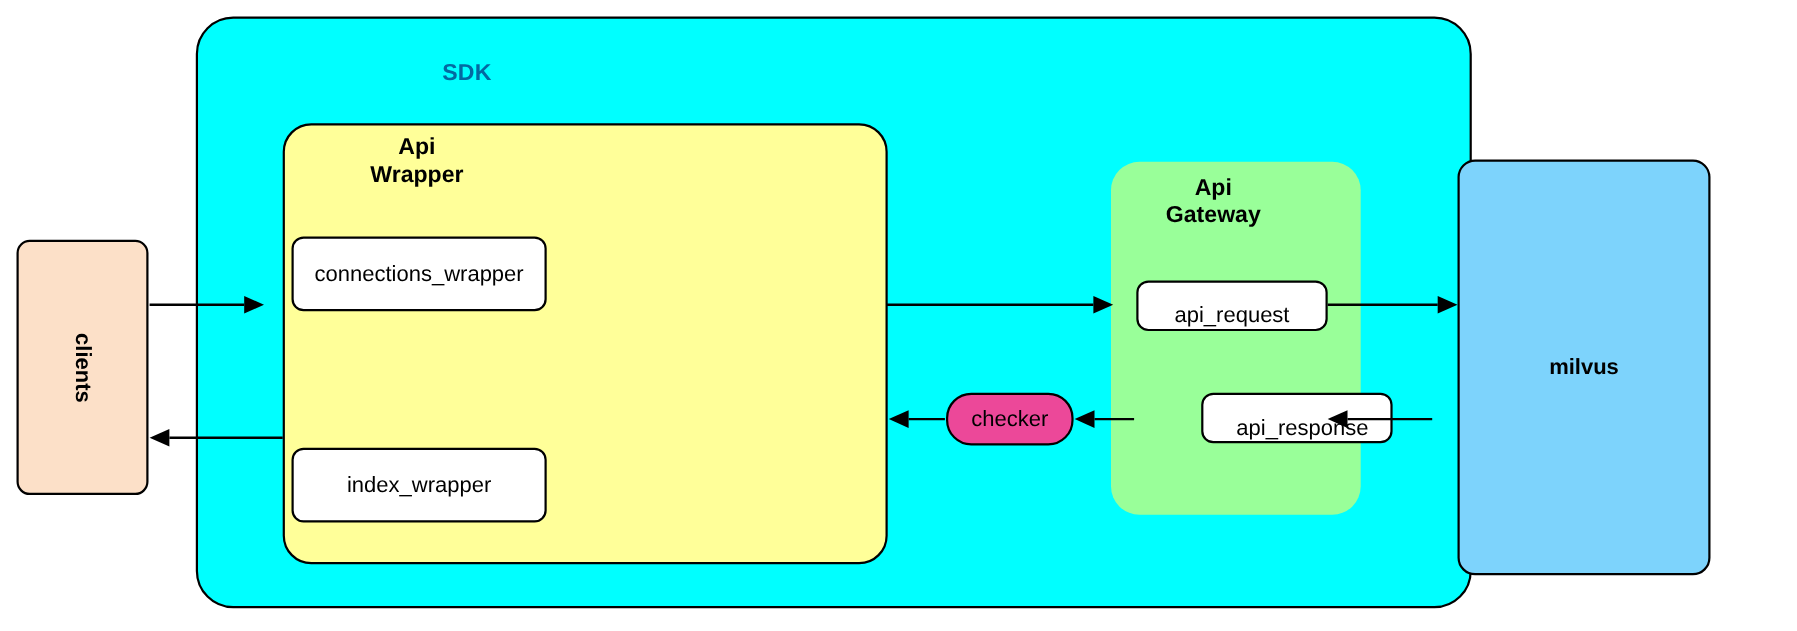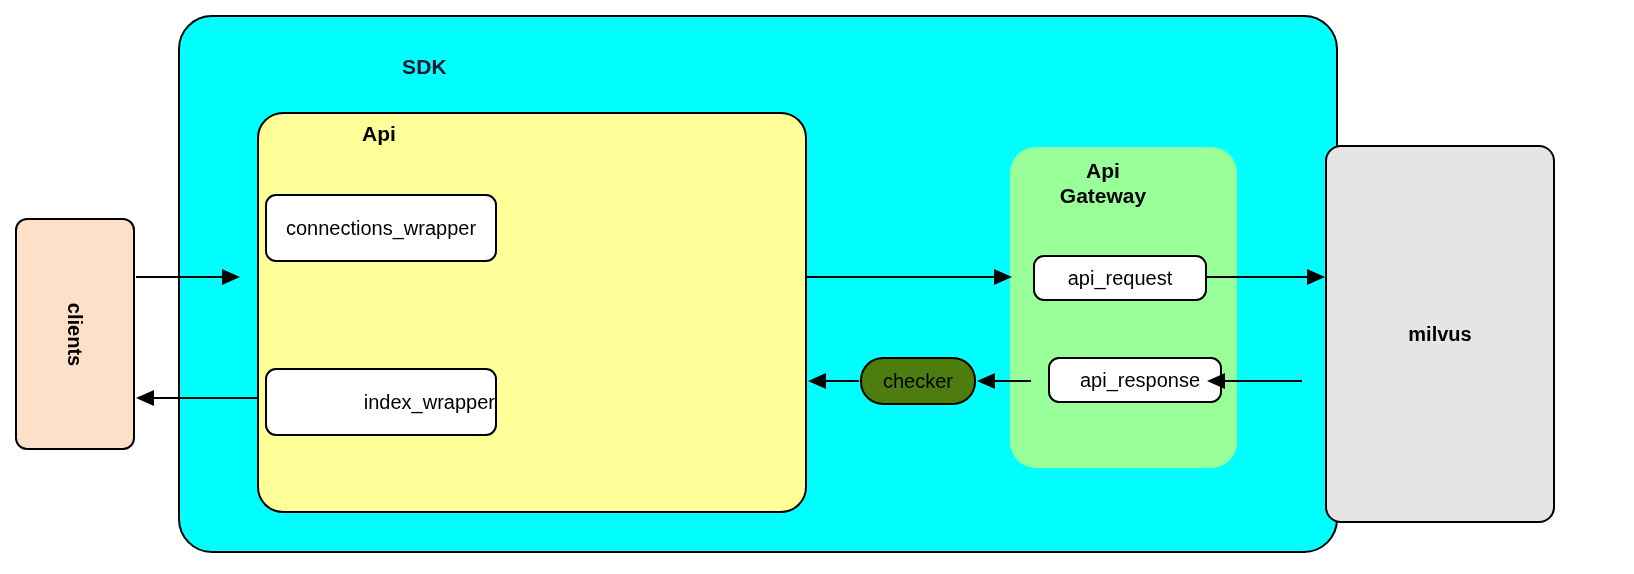--- a/index.html
+++ b/index.html
@@ -9,21 +9,21 @@
   .box{position:absolute;box-sizing:border-box;display:flex;align-items:center;justify-content:center;}
 
   
   .sdk-container{
     left:178px;top:15px;width:1160px;height:538px;
     background:#00ffff;border:2.5px solid #000000;border-radius:34px;
     display:block;
   }
   .sdk-label{
     position:absolute;left:222px;top:38px;
-    font-size:21px;font-weight:bold;color:#0f172a;letter-spacing:.2px;
+    font-size:21px;font-weight:bold;color:#0369a1;letter-spacing:.2px;
   }
 
   
   .clients-box{
     left:15px;top:218px;width:120px;height:232px;
     background:#fce0c8;border:2px solid #000000;border-radius:12px;
   }
   .clients-label{
     font-size:20px;font-weight:bold;color:#000;
     transform:rotate(90deg);white-space:nowrap;
@@ -39,55 +39,55 @@
     position:absolute;left:20px;top:8px;width:200px;
     font-size:21px;font-weight:bold;color:#000;line-height:1.18;
     text-align:center;
   }
 
   
   .wrap-cell{
     background:#ffffff;border:2px solid #000000;border-radius:11px;
     width:232px;height:68px;font-size:20px;color:#000;
   }
-  .wc-c0{left:265px;}
+  .wc-c0{left:265px;margin-top:21px;}
   .wc-c1{left:553px;}
   .wc-r0{top:194px;}
   .wc-r1{top:290px;}
-  .wc-r2{top:368px;justify-content:flex-end;}
+  .wc-r2{top:386px;}
 
   
   .gateway-box{
     left:1010px;top:147px;width:227px;height:321px;
     background:#99ff99;border:none;border-radius:26px;
     display:block;
   }
   .gateway-label{
     position:absolute;left:18px;top:12px;width:150px;
     font-size:21px;font-weight:bold;color:#000;line-height:1.18;
     text-align:center;
   }
   .gw-cell{
     background:#ffffff;border:2px solid #000000;border-radius:11px;
-    width:174px;height:46px;font-size:20px;color:#000;
+    width:174px;height:46px;font-size:20px;color:#000;align-items:flex-end;
   }
   .gw-req{left:1033px;top:255px;}
-  .gw-res{left:1048px;top:357px;padding-left:10px;}
+  .gw-res{left:1092px;top:357px;padding-left:10px;}
 
   
   .checker-box{
     left:860px;top:357px;width:116px;height:48px;
-    background:#4d7c0f;border:2px solid #000000;border-radius:23px;
+    background:#ec4899;border:2px solid #000000;border-radius:23px;
     font-size:20px;color:#000;
   }
 
   
   .milvus-box{
     left:1325px;top:145px;width:230px;height:378px;
-    background:#e5e5e5;border:2px solid #000000;border-radius:16px;
+    background:#7dd3fc;border:2px solid #000000;border-radius:16px;
     font-size:20px;font-weight:bold;color:#000;
   }
 
   
   .conn{position:absolute;overflow:visible;}
   .conn line{stroke:#000000;stroke-width:2.2;}
   .conn polygon{fill:#000000;}
 </style>
 </head>
 <body>
@@ -98,20 +98,21 @@
     <div class="sdk-label">SDK</div>
   </div>
 
   <div class="box clients-box">
     <span class="clients-label">clients</span>
   </div>
 
   <div class="box apiwrapper-box">
     <div class="apiwrapper-label">
       <div>Api</div>
+      <div>Wrapper</div>
     </div>
   </div>
 
   <div class="box wrap-cell wc-c0 wc-r0">
     <span>connections_wrapper</span>
   </div>
   <div class="box wrap-cell wc-c0 wc-r2">
     <span>index_wrapper</span>
   </div>
 

